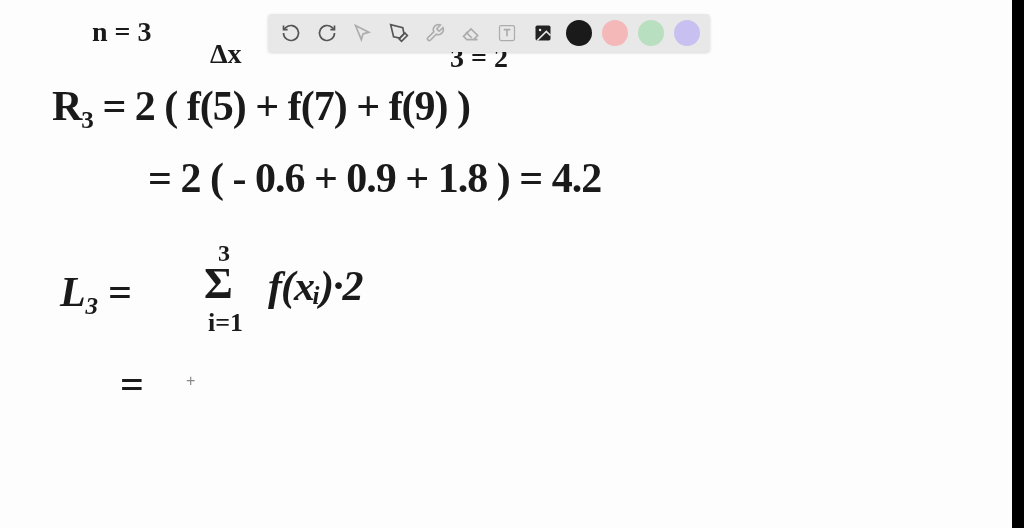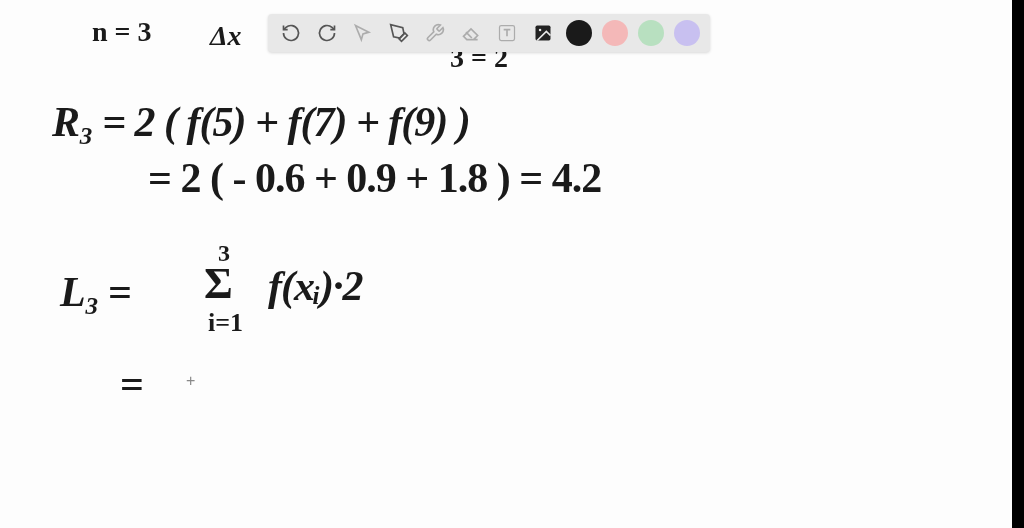--- a/index.html
+++ b/index.html
@@ -140,24 +140,24 @@
       <polyline points="21 15 16 10 5 21" fill="none" stroke="#e8e8e8" stroke-width="2"></polyline>
     </svg>
   </div>
   <div class="color-dot" style="background:#1a1a1a;"></div>
   <div class="color-dot" style="background:#f4b8b8;"></div>
   <div class="color-dot" style="background:#b8e0c0;"></div>
   <div class="color-dot" style="background:#c8c0f0;"></div>
 </div>
 
 <div class="handwriting hw-small" style="top:16px; left:92px; ">n = 3</div>
-<div class="handwriting hw-small" style="top:20px; left:210px; font-style:italic;">Δx</div>
+<div class="handwriting hw-small" style="top:38px; left:210px; ">Δx</div>
 <div class="handwriting hw-small" style="top:42px; left:450px;">3  =  2</div>
 
-<div class="handwriting hw-large" style="top:98px; left:52px; font-style:italic;text-align:center;">R₃ = 2 ( f(5) + f(7) + f(9) )</div>
+<div class="handwriting hw-large" style="top:82px; left:52px; text-align:center;">R₃ = 2 ( f(5) + f(7) + f(9) )</div>
 
 <div class="handwriting hw-large" style="top:154px; left:148px;">= 2 ( - 0.6 + 0.9 + 1.8 ) = 4.2</div>
 
 <div class="handwriting hw-large" style="top:268px; left:60px; font-style:italic;text-align:center;">L₃ =</div>
 <div class="handwriting" style="top:240px; left:218px; font-size:24px;">3</div>
 <div class="handwriting" style="top:258px; left:204px; font-size:44px;">Σ</div>
 <div class="handwriting" style="top:308px; left:208px; font-size:26px;">i=1</div>
 <div class="handwriting hw-large" style="top:262px; left:268px; font-style:italic;">f(xᵢ)·2</div>
 
 <div class="handwriting hw-large" style="top:360px; left:120px;">=</div>

